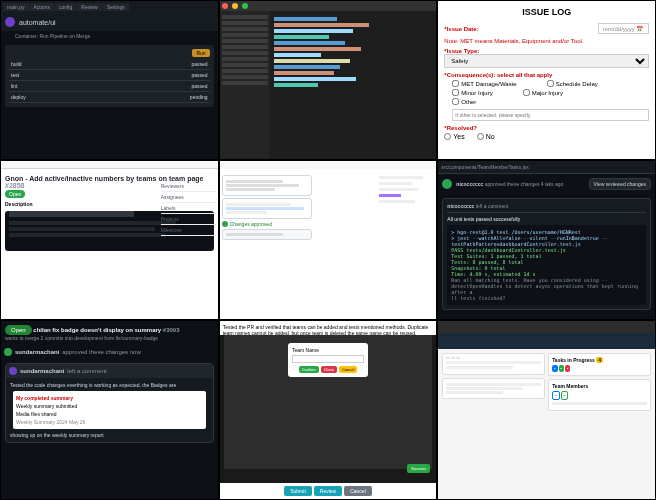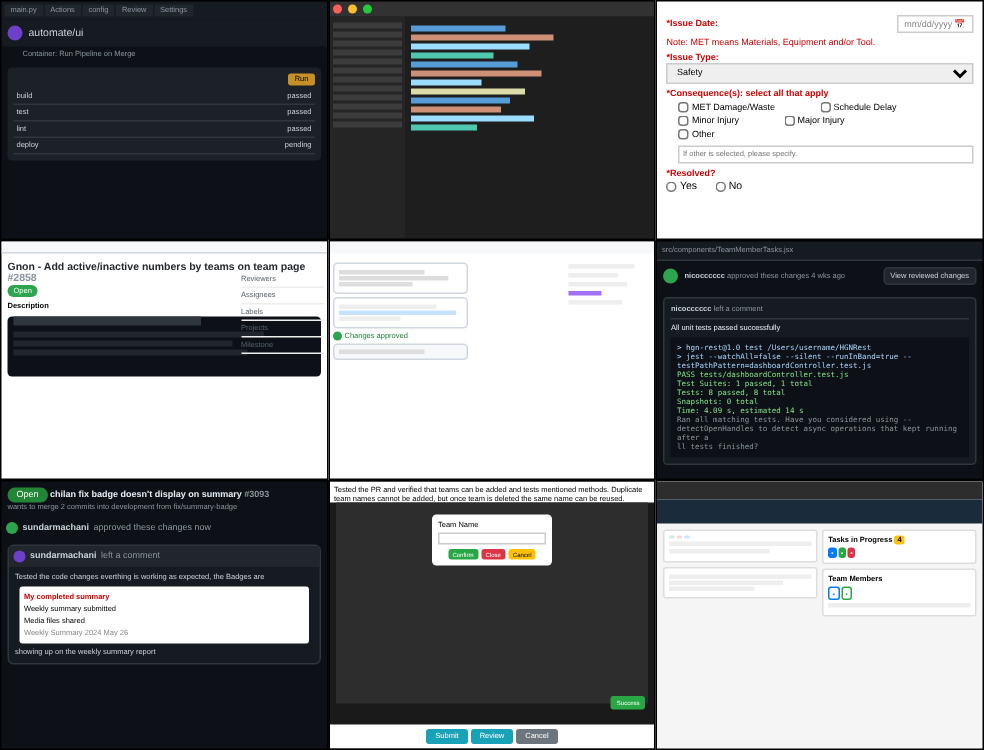--- a/index.html
+++ b/index.html
@@ -178,20 +178,21 @@
     <div class="codeline" style="background:#9cdcfe;width:30%"></div>
     <div class="codeline" style="background:#dcdcaa;width:48%"></div>
     <div class="codeline" style="background:#569cd6;width:42%"></div>
     <div class="codeline" style="background:#ce9178;width:38%"></div>
     <div class="codeline" style="background:#9cdcfe;width:52%"></div>
     <div class="codeline" style="background:#4ec9b0;width:28%"></div>
   </div>
 </div>
 
 <div class="tile t3">
+  <h1>ISSUE LOG</h1>
   <div class="field">
     <span class="label">*Issue Date:</span>
     <span class="datebox"><span>mm/dd/yyyy</span> 📅</span>
   </div>
   <div class="note">Note: MET means Materials, Equipment and/or Tool.</div>
   <div class="label">*Issue Type:</div>
   <select><option>Safety</option></select>
   <div class="label" style="margin-top:4px">*Consequence(s): select all that apply</div>
   <div class="checks">
     <div class="checkrow">

